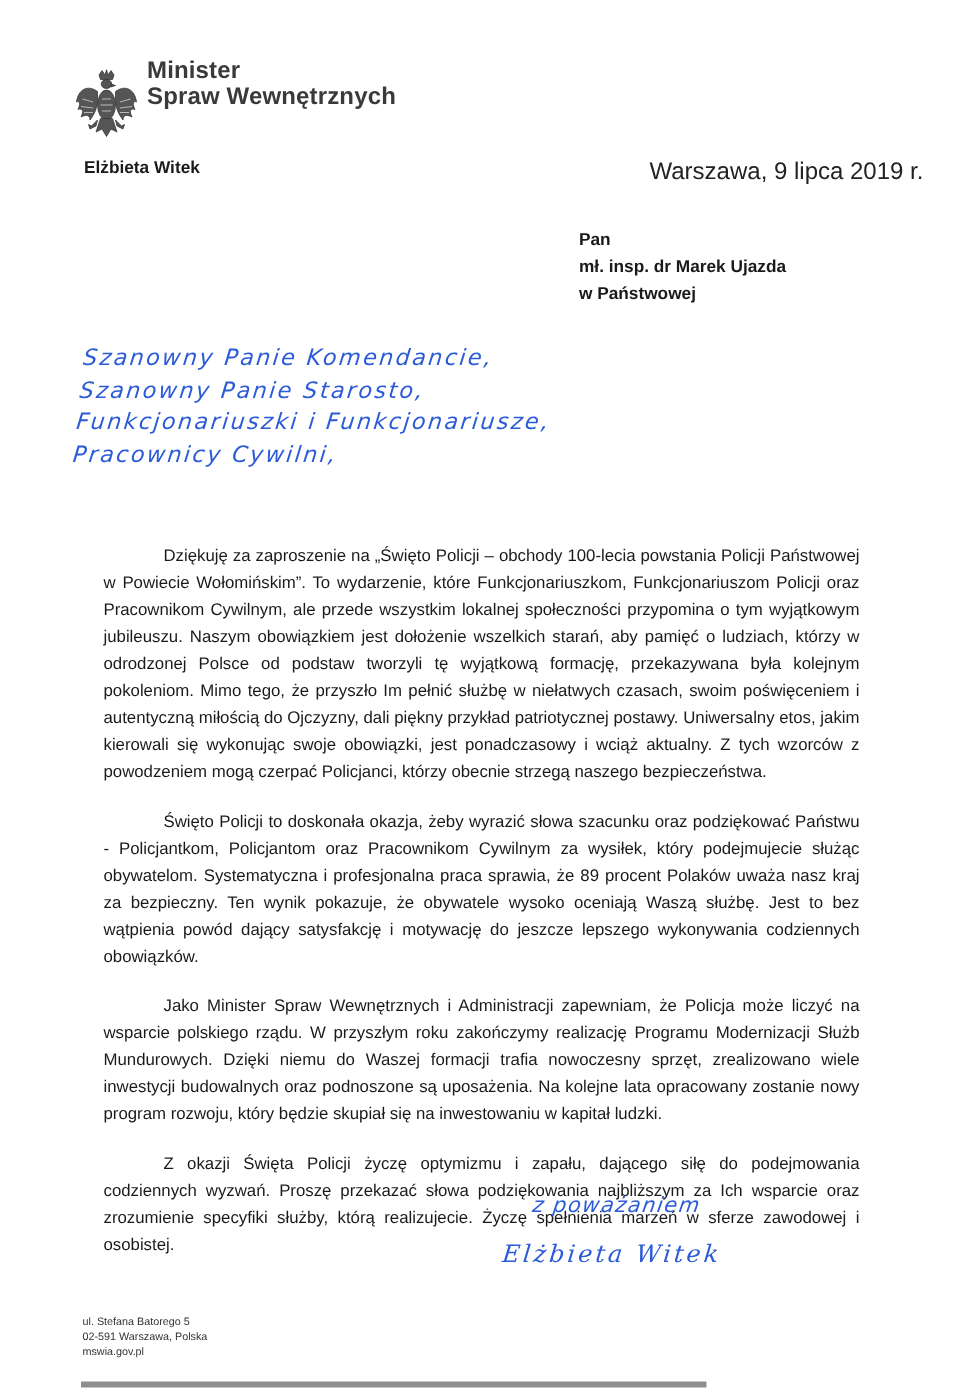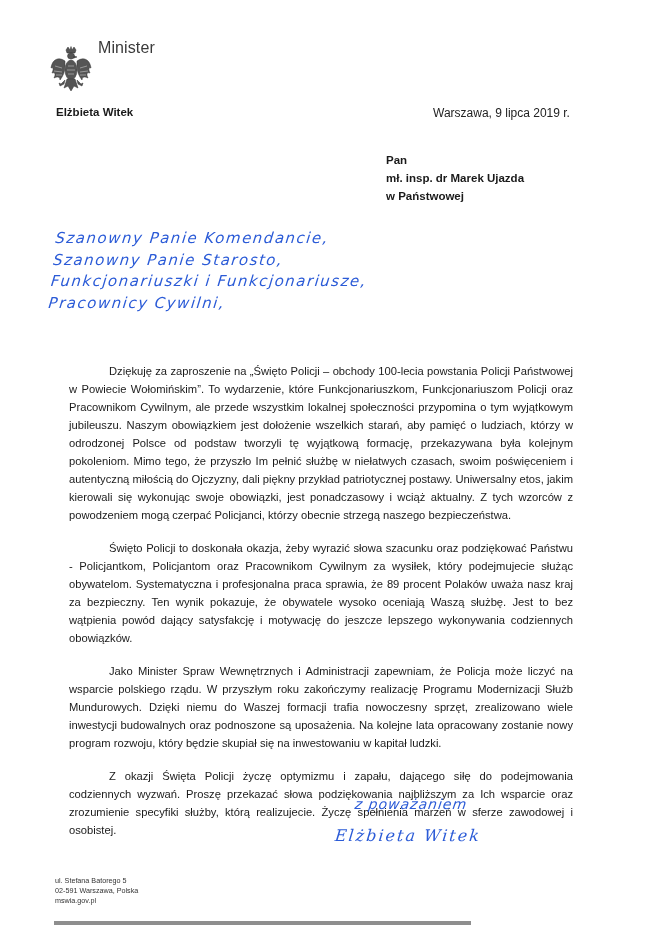--- a/index.html
+++ b/index.html
@@ -1,25 +1,25 @@
 <!DOCTYPE html>
 <html><head>
   <meta charset="utf-8">
   <style>
     * { margin: 0; padding: 0; box-sizing: border-box; }
     html, body { width: 653px; height: 932px; background: #ffffff; overflow: hidden; }
     body { position: relative; font-family: "Liberation Sans", "DejaVu Sans", sans-serif; color: #1a1a1a; }
 
     .letterhead { position: absolute; left: 50px; top: 40px; display: flex; align-items: flex-start; }
     .eagle { width: 42px; height: 50px; margin-right: 6px; margin-top: 6px; }
-    .ministry-name { font-family: "Liberation Sans", sans-serif; font-size: 16px; line-height: 16.5px; color: #3a3a3a; font-weight: 400; letter-spacing: 0.1px; }
+    .ministry-name { font-family: "Liberation Sans", sans-serif; font-size: 16px; line-height: 16.5px; color: #3a3a3a; font-weight: 700; letter-spacing: 0.1px; }
     .ministry-name div { white-space: nowrap; }
 
     .sender { position: absolute; left: 56px; top: 106px; font-size: 11.5px; font-weight: bold; color: #1a1a1a; }
-    .place-date { position: absolute; left: 433px; top: 106px; font-size: 12px; color: #222; }
+    .place-date { position: absolute; left: 433px; top: 106px; font-size: 16px; color: #222; }
 
     .recipient { position: absolute; left: 386px; top: 151px; font-size: 11.5px; font-weight: bold; line-height: 18px; color: #1a1a1a; }
 
     .greeting { position: absolute; left: 52px; top: 228px; font-family: "DejaVu Sans", sans-serif; font-style: italic; color: #2b5bd7; font-size: 15px; line-height: 21.5px; letter-spacing: 1.5px; transform: skewX(-6deg); font-weight: 300; }
 
     .body-text { position: absolute; left: 54px; top: 347px; width: 534px; font-size: 11.2px; line-height: 18px; color: #1a1a1a; text-align: justify; }
     .body-text p { text-indent: 40px; margin: 15px; }
 
     .closing { position: absolute; left: 355px; top: 796px; font-family: "DejaVu Sans", sans-serif; font-style: italic; color: #2b5bd7; font-size: 14px; letter-spacing: 1px; transform: skewX(-8deg); }
     .signature { position: absolute; left: 335px; top: 826px; font-family: "DejaVu Serif", serif; font-style: italic; color: #2b5bd7; font-size: 16px; letter-spacing: 2px; transform: skewX(-6deg); }
@@ -52,20 +52,21 @@
       <path d="M27 34 L31 38 L33 37 L32 40 L28 38 Z"></path>
     </g>
     <g stroke="#fff" stroke-width="0.4" fill="none">
       <path d="M5 20 L12 22 M4 25 L12 26 M6 29 L12 29"></path>
       <path d="M37 20 L30 22 M38 25 L30 26 M36 29 L30 29"></path>
       <path d="M18 20 L24 20 M17 24 L25 24 M18 28 L24 28"></path>
     </g>
   </svg>
   <div class="ministry-name">
     <div>Minister</div>
+    <div>Spraw Wewnętrznych</div>
   </div>
 </div>
 
 <div class="sender">Elżbieta Witek</div>
 <div class="place-date">Warszawa, 9 lipca 2019 r.</div>
 
 <div class="recipient">
   <div>Pan</div>
   <div>mł. insp. dr Marek Ujazda</div>
   <div>w Państwowej</div>

